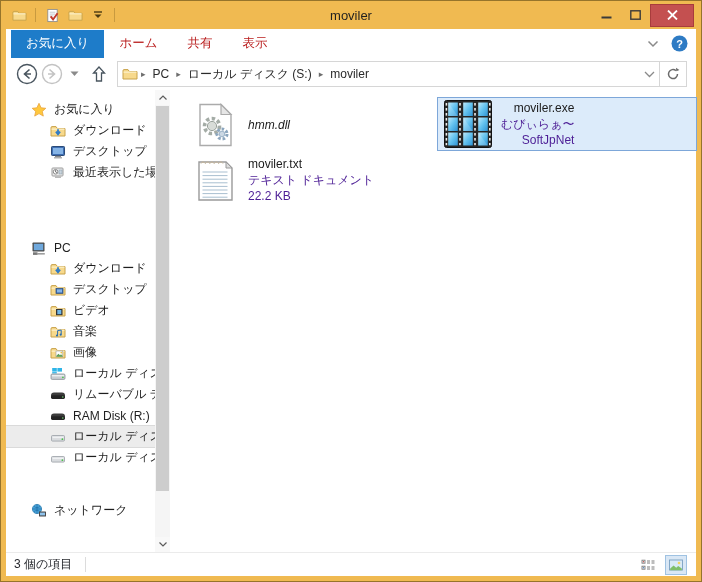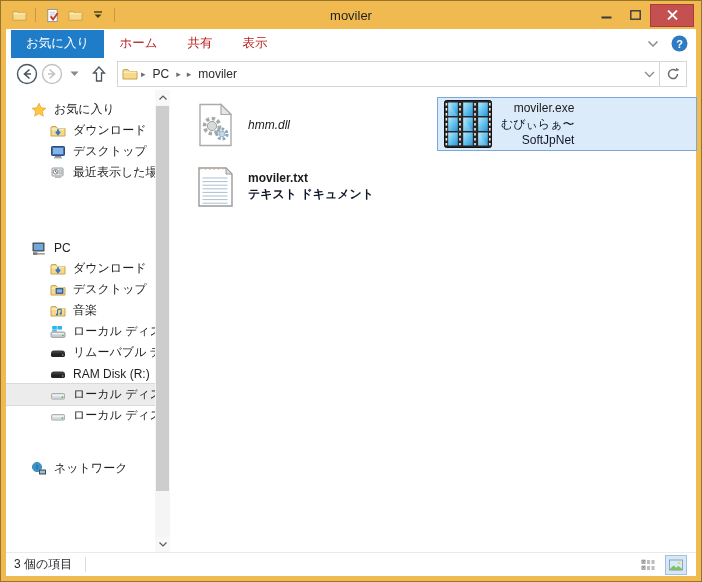--- a/index.html
+++ b/index.html
@@ -38,21 +38,21 @@
   .sb-gap{height:22px;}
   .sb-gap-lg{height:32px;}
   .sb-row.selected{background:#ECECEC;box-shadow:0 1px 0 #DADADA,0 -1px 0 #DADADA;}
   .sbscroll{width:15px;background:#F5F5F5;position:relative;flex:0 0 auto;}
   .sb-arrow{position:absolute;left:0;width:15px;height:15px;display:flex;align-items:center;justify-content:center;color:#555;font-size:9px;background:#F8F8F8;}
   .sb-thumb{position:absolute;left:1px;width:13px;top:16px;height:385px;background:#CDCDCD;}
   .content{flex:1;position:relative;min-width:0;}
   .tile{position:absolute;display:flex;gap:9px;align-items:center;}
   .tile .ficon{width:48px;height:48px;flex:0 0 auto;}
   .tile .tx .nm{color:#1B1B1B;line-height:16px;}
-  .tile .tx .sub{color:#0f172a;line-height:16px;}
+  .tile .tx .sub{color:#4c1d95;line-height:16px;}
   .tile.selected{background:#DCEBFA;border:1px solid #7DA7D9;padding:2px 6px;text-align:right;}
   
   .statusbar{height:23px;border-top:1px solid #EBEBEB;display:flex;align-items:center;padding:0 8px;color:#26282D;flex:0 0 auto;position:relative;}
   .st-sep{width:1px;height:15px;background:#DCDCDC;margin-left:13px;}
   .st-views{position:absolute;right:9px;display:flex;align-items:center;gap:7px;}
   .viewbtn{width:20px;height:18px;display:flex;align-items:center;justify-content:center;}
   .viewbtn.selected{background:#D9E7F5;border:1px solid #9FC2E2;}
   svg{display:block;}
 </style>
 </head>
@@ -336,20 +336,21 @@
       </div>
       <div class="addrbox">
         <span>
             <svg width="16" height="16">
               <use href="#i-folder"></use>
             </svg>
           </span>
         <span class="crumb-sep">▸</span>
         <span class="crumb">PC</span>
         <span class="crumb-sep">▸</span>
+        <span class="crumb">ローカル ディスク (S:)</span>
         <span class="crumb-sep">▸</span>
         <span class="crumb">moviler</span>
         <span class="addr-chev">
           <svg width="11" height="7" viewBox="0 0 11 7">
               <path d="M1 1 L5.5 5.5 L10 1" stroke="#8A8A8A" stroke-width="1.3" fill="none"></path>
             </svg>
         </span>
       </div>
       <div class="refreshbox">
         <svg width="14" height="14" viewBox="0 0 14 14">
@@ -416,24 +417,40 @@
           <span class="ic">
               <svg width="16" height="16">
                 <use href="#i-folder-desktop"></use>
               </svg>
             </span>
           <span>デスクトップ</span>
         </div>
         <div class="sb-row sb-child">
           <span class="ic">
               <svg width="16" height="16">
+                <use href="#i-folder-film"></use>
+              </svg>
+            </span>
+          <span>ビデオ</span>
+        </div>
+        <div class="sb-row sb-child">
+          <span class="ic">
+              <svg width="16" height="16">
                 <use href="#i-folder-music"></use>
               </svg>
             </span>
           <span>音楽</span>
+        </div>
+        <div class="sb-row sb-child">
+          <span class="ic">
+              <svg width="16" height="16">
+                <use href="#i-folder-pic"></use>
+              </svg>
+            </span>
+          <span>画像</span>
         </div>
         <div class="sb-row sb-child">
           <span class="ic">
               <svg width="16" height="16">
                 <use href="#i-drive-c"></use>
               </svg>
             </span>
           <span>ローカル ディスク (C</span>
         </div>
         <div class="sb-row sb-child">
@@ -495,29 +512,30 @@
 
       <div class="content">
         <div class="tile" style="left:21px;top:11px;width:230px;font-style:italic;">
           <span class="ficon">
               <svg width="48" height="48">
                 <use href="#i-dll"></use>
               </svg>
             </span>
           <span class="tx"><span class="nm">hmm.dll</span></span>
         </div>
-        <div class="tile" style="left:21px;top:72px;width:230px;font-weight:bold;">
+        <div class="tile" style="left:21px;top:66px;width:230px;">
           <span class="ficon">
               <svg width="48" height="48">
                 <use href="#i-txt"></use>
               </svg>
             </span>
           <span class="tx">
             <span class="nm" style="display:block;">moviler.txt</span>
             <span class="sub" style="display:block;">テキスト ドキュメント</span>
+            <span class="sub" style="display:block;">22.2 KB</span>
           </span>
         </div>
         <div class="tile selected" style="left:267px;top:7px;width:246px;">
           <span class="ficon">
               <svg width="48" height="48">
                 <use href="#i-film"></use>
               </svg>
             </span>
           <span class="tx">
             <span class="nm" style="display:block;">moviler.exe</span>

